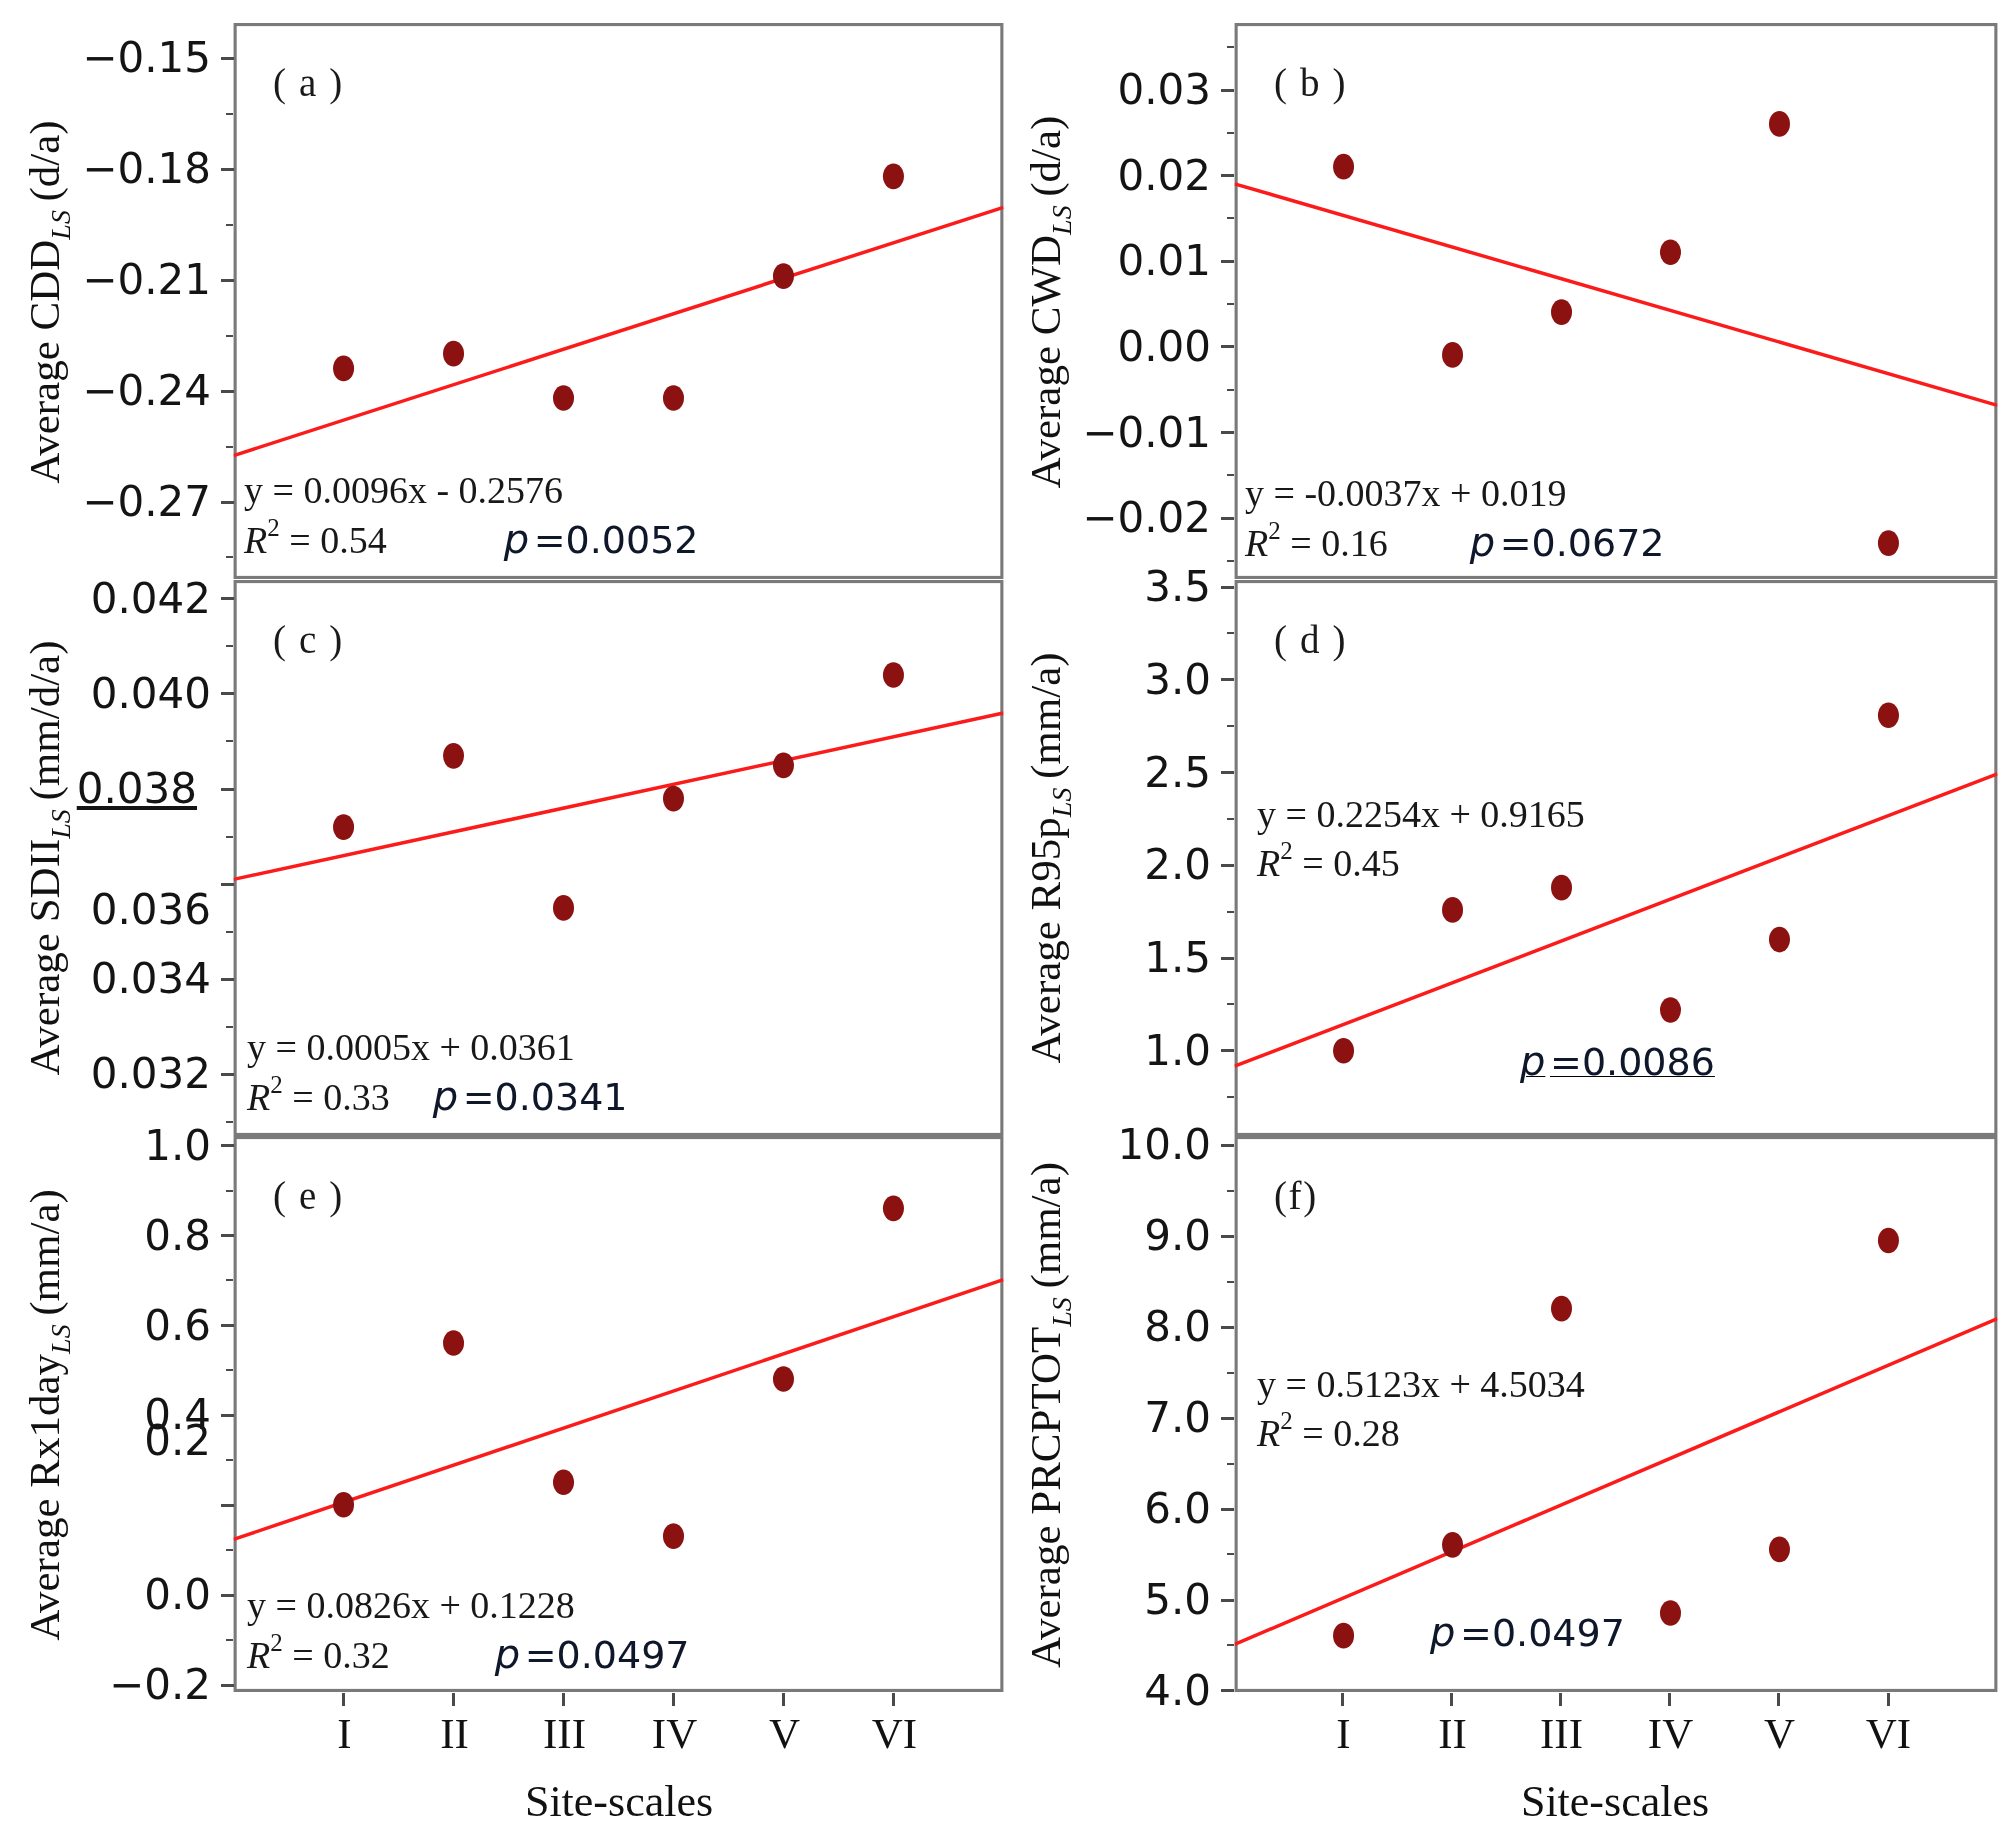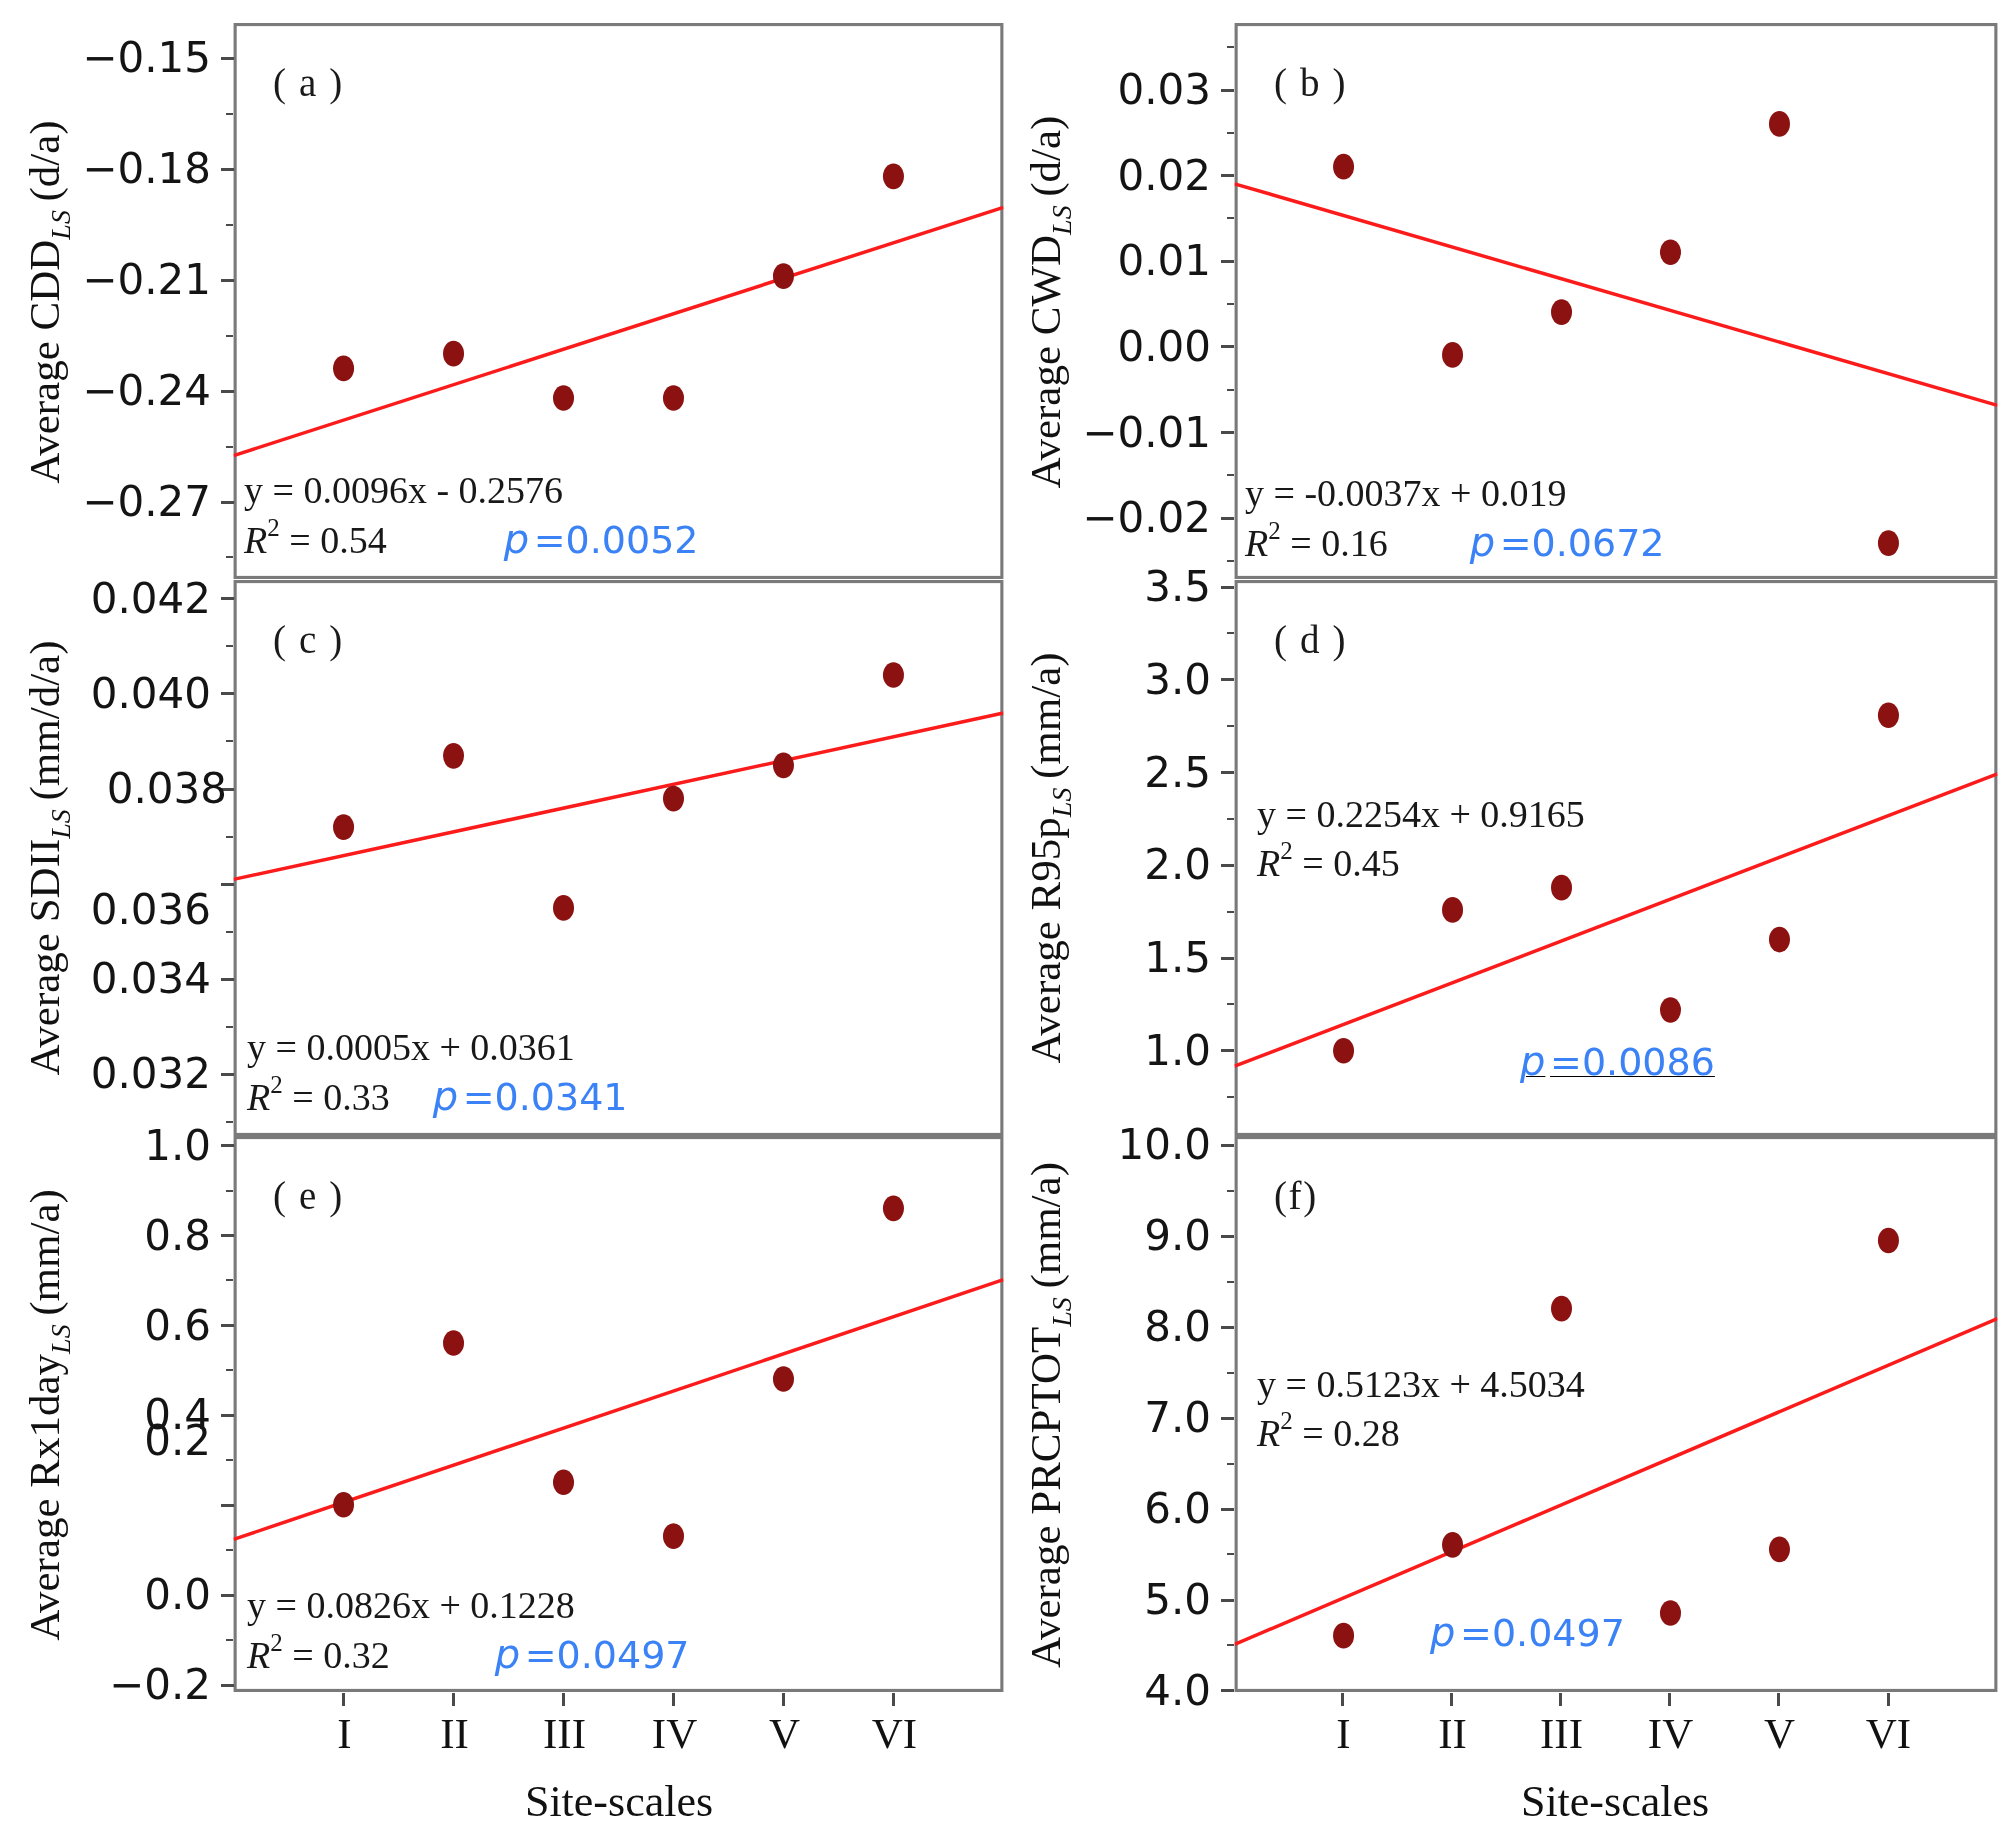--- a/index.html
+++ b/index.html
@@ -17,21 +17,21 @@
        transform:translate(-50%,-50%) rotate(-90deg);}
   .yaxis-title .sub{font-style:italic;font-size:28px;vertical-align:-11px;}
   .xtick-label{position:absolute;font-family:"Liberation Serif",serif;
        font-size:43px;color:#111;text-align:center;width:109px;margin-left:-54px;}
   .xaxis-title{position:absolute;font-family:"Liberation Serif",serif;
        font-size:44px;color:#111;text-align:center;width:358px;margin-left:-179px;}
   .eq-block{position:absolute;color:#181818;}
   .eq-line{font-family:"Liberation Serif",serif;font-size:38px;line-height:49px;white-space:nowrap;}
   .eq-line .ritalic{font-style:italic;}
   .eq-line sup{font-size:25px;vertical-align:17px;line-height:0;}
-  .p-val{font-family:"DejaVu Sans",sans-serif;font-size:38px;white-space:nowrap;color:#3b82f6;}
+  .p-val{font-family:"DejaVu Sans",sans-serif;font-size:38px;white-space:nowrap;color:#0f172a;}
   .p-val i{font-style:italic;font-size:40px;padding-right:4.7px;}
   .p-block{position:absolute;}
 </style>
 </head>
 <body>
 
 <div id="fig">
   <div class="xaxis-title" style="left:619px;top:1776px;">Site-scales</div>
   <div class="xaxis-title" style="left:1615px;top:1776px;">Site-scales</div>
 <svg width="771" height="556" viewBox="0 0 990 715" class="panel-svg" style="left: 233px; top: 23px;">
@@ -127,21 +127,21 @@
       <ellipse cx="424.2857142857143" cy="421.6666666666669" rx="13.5" ry="16.5" fill="#8C1111"></ellipse>
       <ellipse cx="565.7142857142857" cy="281.11111111111114" rx="13.5" ry="16.5" fill="#8C1111"></ellipse>
       <ellipse cx="707.1428571428571" cy="238.3333333333334" rx="13.5" ry="16.5" fill="#8C1111"></ellipse>
       <ellipse cx="848.5714285714286" cy="122.22222222222234" rx="13.5" ry="16.5" fill="#8C1111"></ellipse>
     </svg>
     <div class="ytick-mark" style="left: 221px; top: 597px; width: 12.5px; height: 3.1px;"></div>
     <div class="ytick-label" style="left: 23px; top: 578px; width: 188px;">0.042</div>
     <div class="ytick-mark" style="left: 221px; top: 692px; width: 12.5px; height: 3.1px;"></div>
     <div class="ytick-label" style="left: 23px; top: 673px; width: 188px;">0.040</div>
     <div class="ytick-mark" style="left: 221px; top: 788px; width: 12.5px; height: 3.1px;"></div>
-    <div class="ytick-label" style="left: 39px; top: 768px; width: 188px;">0.038</div>
+    <div class="ytick-label" style="left: 9px; top: 768px; width: 188px; text-decoration: underline;">0.038</div>
     <div class="ytick-mark" style="left: 221px; top: 883px; width: 12.5px; height: 3.1px;"></div>
     <div class="ytick-label" style="left: 23px; top: 863px; width: 188px; margin-top: 26px;">0.036</div>
     <div class="ytick-mark" style="left: 221px; top: 978px; width: 12.5px; height: 3.1px;"></div>
     <div class="ytick-label" style="left: 23px; top: 958px; width: 188px;">0.034</div>
     <div class="ytick-mark" style="left: 221px; top: 1073px; width: 12.5px; height: 3.1px;"></div>
     <div class="ytick-label" style="left: 23px; top: 1053px; width: 188px;">0.032</div>
     <div class="ytick-mark" style="left: 226px; top: 645px; width: 7px; height: 2.3px;"></div>
     <div class="ytick-mark" style="left: 226px; top: 740px; width: 7px; height: 2.3px;"></div>
     <div class="ytick-mark" style="left: 226px; top: 836px; width: 7px; height: 2.3px;"></div>
     <div class="ytick-mark" style="left: 226px; top: 931px; width: 7px; height: 2.3px;"></div>

